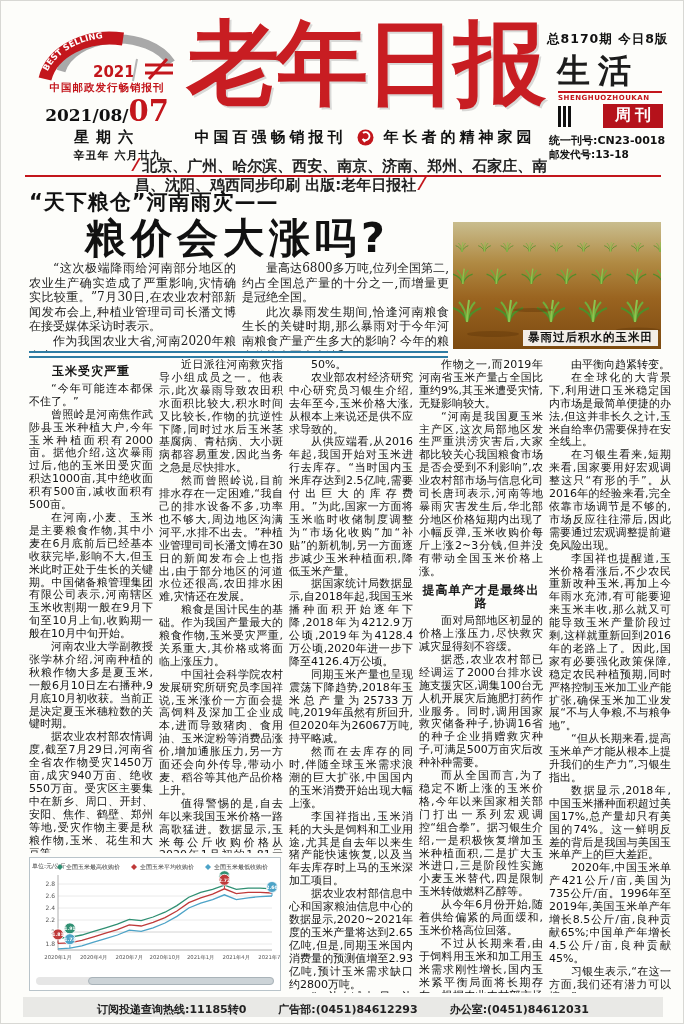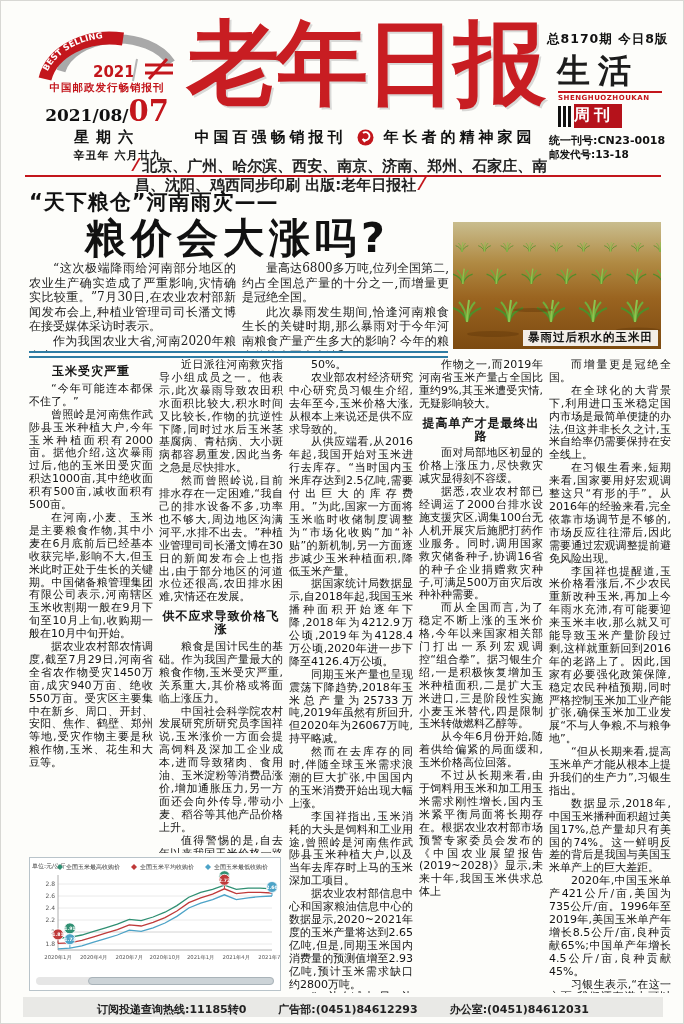--- a/index.html
+++ b/index.html
@@ -23,21 +23,21 @@
         text-shadow:2px 2px 0 rgba(150,150,150,.35);white-space:nowrap;}
 
   #issue{left:546px;top:30px;width:128px;font-size:12.5px;font-weight:bold;letter-spacing:1px;}
   #weekly-title{left:556px;top:48px;font-size:33px;font-weight:900;letter-spacing:8px;color:#1c1c1c;}
   #weekly-pinyin{left:557px;top:90px;width:104px;color:#c3161c;font-size:7px;font-weight:bold;
         letter-spacing:.5px;border-top:2px solid #c3161c;padding-top:1px;}
   #zhoukan-row{left:557px;top:103px;display:flex;align-items:center;gap:3px;}
   #weekly-bars{display:inline-block;width:13px;height:21px;
         background:repeating-linear-gradient(90deg,#111 0 3px,#fff 3px 5px);}
   #zhoukan{display:inline-block;background:#b5121b;color:#fff;font-size:16px;font-weight:bold;
-        letter-spacing:4px;padding:1px 8px 2px 0;}
+        letter-spacing:4px;padding:1px 8px 2px 12px;margin-left:29px;}
   #issn{left:548px;top:132px;font-size:11px;font-weight:bold;}
   #postcode{left:548px;top:147px;font-size:10.5px;font-weight:bold;}
 
   #slogan-row{left:188px;top:127px;width:352px;display:flex;align-items:center;
         justify-content:center;gap:10px;font-size:15px;font-weight:900;letter-spacing:4px;}
   #cities{left:134px;top:156px;width:430px;font-size:15px;font-weight:bold;color:#222;}
   .slash{width:2px;height:13px;background:#c3161c;transform:skewX(-30deg);display:inline-block;}
   #red-rule{left:24px;top:174px;width:636px;height:2px;background:#c3161c;}
 
   
@@ -197,52 +197,53 @@
       </g>
     </svg>
     <div id="photo-caption">暴雨过后积水的玉米田</div>
   </div>
 
   <div class="col" id="c1">
       <p class="h">玉米受灾严重</p>
       <p class="p">“今年可能连本都保不住了。”</p>
       <p class="p">曾照岭是河南焦作武陟县玉米种植大户,今年玉米种植面积有2000亩。据他介绍,这次暴雨过后,他的玉米田受灾面积达1000亩,其中绝收面积有500亩,减收面积有500亩。</p>
       <p class="p">在河南,小麦、玉米是主要粮食作物,其中小麦在6月底前后已经基本收获完毕,影响不大,但玉米此时正处于生长的关键期。中国储备粮管理集团有限公司表示,河南辖区玉米收割期一般在9月下旬至10月上旬,收购期一般在10月中旬开始。</p>
+      <p class="p">河南农业大学副教授张学林介绍,河南种植的秋粮作物大多是夏玉米,一般6月10日左右播种,9月底10月初收获。当前正是决定夏玉米穗粒数的关键时期。</p>
       <p class="p">据农业农村部农情调度,截至7月29日,河南省全省农作物受灾1450万亩,成灾940万亩、绝收550万亩。受灾区主要集中在新乡、周口、开封、安阳、焦作、鹤壁、郑州等地,受灾作物主要是秋粮作物,玉米、花生和大豆等。</p>
     </div>
   <div class="col" id="c2">
       <p class="p">近日派往河南救灾指导小组成员之一。他表示,此次暴雨导致农田积水面积比较大,积水时间又比较长,作物的抗逆性下降,同时过水后玉米茎基腐病、青枯病、大小斑病都容易重发,因此当务之急是尽快排水。</p>
       <p class="p">然而曾照岭说,目前排水存在一定困难,“我自己的排水设备不多,功率也不够大,周边地区沟满河平,水排不出去。”种植业管理司司长潘文博在30日的新闻发布会上也指出,由于部分地区的河道水位还很高,农田排水困难,灾情还在发展。</p>
-      <p class="h">供不应求导致价格飞涨</p>
       <p class="p">粮食是国计民生的基础。作为我国产量最大的粮食作物,玉米受灾严重,关系重大,其价格或将面临上涨压力。</p>
       <p class="p">中国社会科学院农村发展研究所研究员李国祥说,玉米涨价一方面会提高饲料及深加工企业成本,进而导致猪肉、食用油、玉米淀粉等消费品涨价,增加通胀压力,另一方面还会向外传导,带动小麦、稻谷等其他产品价格上升。</p>
       <p class="p">值得警惕的是,自去年以来我国玉米价格一路高歌猛进。数据显示,玉米每公斤收购价格从2020年1月初的1.81元飙升至今年3月底的2.72元,累计涨幅高达</p>
     </div>
   <div class="col" id="c3">
       <p class="p">50%。</p>
       <p class="p">农业部农村经济研究中心研究员习银生介绍,去年至今,玉米价格大涨,从根本上来说还是供不应求导致的。</p>
       <p class="p">从供应端看,从2016年起,我国开始对玉米进行去库存。“当时国内玉米库存达到2.5亿吨,需要付出巨大的库存费用。”为此,国家一方面将玉米临时收储制度调整为“市场化收购”加“补贴”的新机制,另一方面逐步减少玉米种植面积,降低玉米产量。</p>
       <p class="p">据国家统计局数据显示,自2018年起,我国玉米播种面积开始逐年下降,2018年为4212.9万公顷,2019年为4128.4万公顷,2020年进一步下降至4126.4万公顷。</p>
       <p class="p">同期玉米产量也呈现震荡下降趋势,2018年玉米总产量为25733万吨,2019年虽然有所回升,但2020年为26067万吨,持平略减。</p>
       <p class="p">然而在去库存的同时,伴随全球玉米需求浪潮的巨大扩张,中国国内的玉米消费开始出现大幅上涨。</p>
-      <p class="p">李国祥指出,玉米消耗的大头是饲料和工业用途,曾照岭是河南焦作武陟县玉米种植大户,以及当年去库存时上马的玉米深加工项目。</p>
+      <p class="p">李国祥指出,玉米消耗的大头是饲料和工业用途,尤其是自去年以来生猪产能快速恢复,以及当年去库存时上马的玉米深加工项目。</p>
       <p class="p">据农业农村部信息中心和国家粮油信息中心的数据显示,2020~2021年度的玉米产量将达到2.65亿吨,但是,同期玉米国内消费量的预测值增至2.93亿吨,预计玉米需求缺口约2800万吨。</p>
       <p class="p">“一边在减少,另一边在增加,这样供需矛盾就显出来了。”李国祥说。</p>
     </div>
   <div class="col" id="c4">
       <p class="p">作物之一,而2019年河南省玉米产量占全国比重约9%,其玉米遭受灾情,无疑影响较大。</p>
+      <p class="p">“河南是我国夏玉米主产区,这次局部地区发生严重洪涝灾害后,大家都比较关心我国粮食市场是否会受到不利影响”,农业农村部市场与信息化司司长唐珂表示,河南等地暴雨灾害发生后,华北部分地区价格短期内出现了小幅反弹,玉米收购价每斤上涨2~3分钱,但并没有带动全国玉米价格上涨。</p>
       <p class="h">提高单产才是最终出路</p>
       <p class="p">面对局部地区初显的价格上涨压力,尽快救灾减灾显得刻不容缓。</p>
       <p class="p">据悉,农业农村部已经调运了2000台排水设施支援灾区,调集100台无人机开展灾后施肥打药作业服务。同时,调用国家救灾储备种子,协调16省的种子企业捐赠救灾种子,可满足500万亩灾后改种补种需要。</p>
       <p class="p">而从全国而言,为了稳定不断上涨的玉米价格,今年以来国家相关部门打出一系列宏观调控“组合拳”。据习银生介绍,一是积极恢复增加玉米种植面积,二是扩大玉米进口,三是阶段性实施小麦玉米替代,四是限制玉米转做燃料乙醇等。</p>
       <p class="p">从今年6月份开始,随着供给偏紧的局面缓和,玉米价格高位回落。</p>
       <p class="p">不过从长期来看,由于饲料用玉米和加工用玉米需求刚性增长,国内玉米紧平衡局面将长期存在。根据农业农村部市场预警专家委员会发布的《中国农业展望报告(2019~2028)》显示,未来十年,我国玉米供求总体上</p>
     </div>
   <div class="col" id="c5">
-      <p class="p">而增量更是冠绝全国。</p>
+      <p class="p">由平衡向趋紧转变。</p>
       <p class="p">在全球化的大背景下,利用进口玉米稳定国内市场是最简单便捷的办法,但这并非长久之计,玉米自给率仍需要保持在安全线上。</p>
       <p class="p">在习银生看来,短期来看,国家要用好宏观调整这只“有形的手”。从2016年的经验来看,完全依靠市场调节是不够的,市场反应往往滞后,因此需要通过宏观调整提前避免风险出现。</p>
       <p class="p">李国祥也提醒道,玉米价格看涨后,不少农民重新改种玉米,再加上今年雨水充沛,有可能要迎来玉米丰收,那么就又可能导致玉米产量阶段过剩,这样就重新回到2016年的老路上了。因此,国家有必要强化政策保障,稳定农民种植预期,同时严格控制玉米加工业产能扩张,确保玉米加工业发展“不与人争粮,不与粮争地”。</p>
       <p class="p">“但从长期来看,提高玉米单产才能从根本上提升我们的生产力”,习银生指出。</p>
       <p class="p">数据显示,2018年,中国玉米播种面积超过美国17%,总产量却只有美国的74%。这一鲜明反差的背后是我国与美国玉米单产上的巨大差距。</p>
       <p class="p">2020年,中国玉米单产421公斤/亩,美国为735公斤/亩。1996年至2019年,美国玉米单产年增长8.5公斤/亩,良种贡献65%;中国单产年增长4.5公斤/亩,良种贡献45%。</p>
       <p class="p">习银生表示,“在这一方面,我们还有潜力可以挖。”</p>
     </div>
 
   <div class="abs" id="chart">

